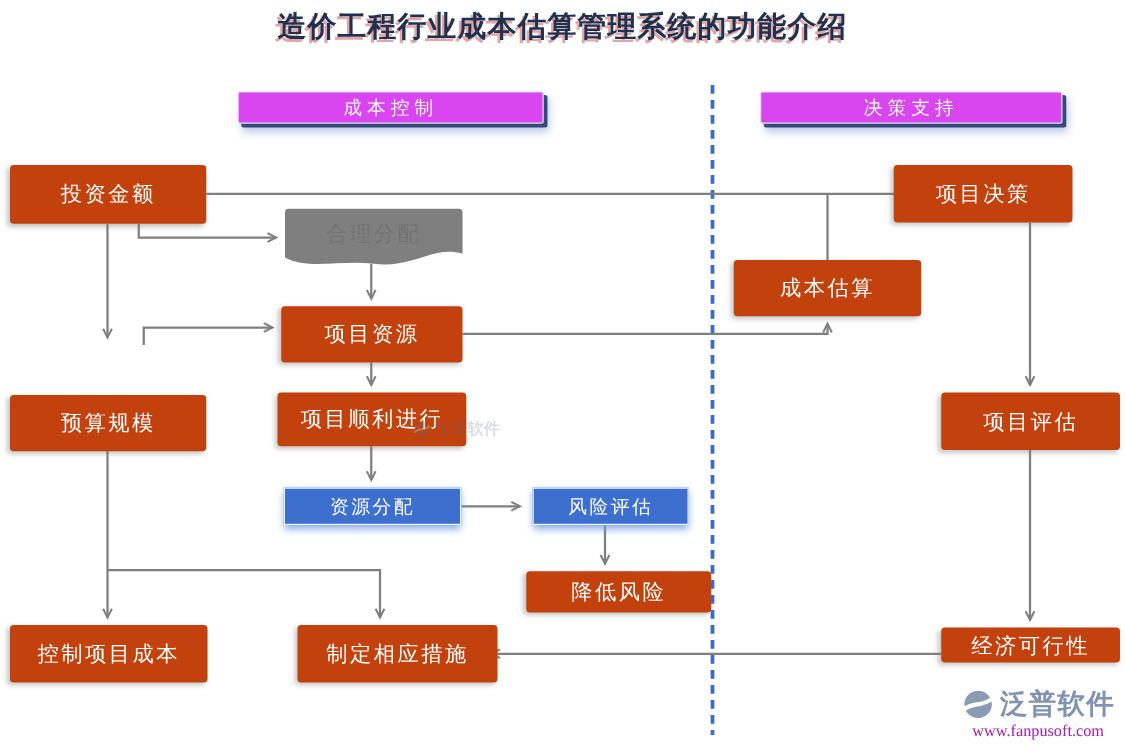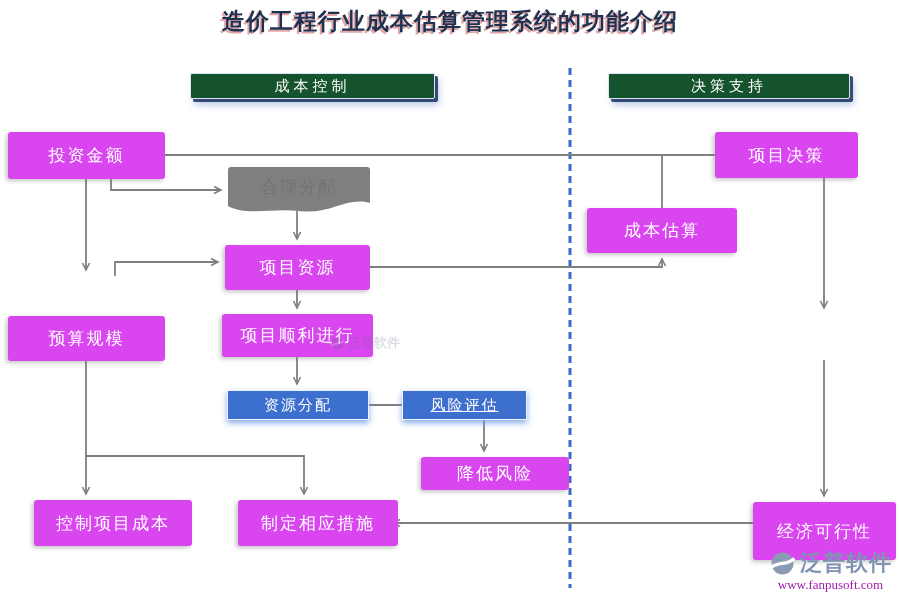--- a/index.html
+++ b/index.html
@@ -11,33 +11,33 @@
   .stage{position:absolute;left:0;top:0;width:900px;height:600px;}
   svg.wires{position:absolute;left:0;top:0;z-index:1;}
   .title{
     position:absolute;left:0;top:6px;width:900px;text-align:center;
     font-size:23px;font-weight:bold;color:#1e3150;letter-spacing:1px;
     text-shadow:-2px 2px 0 rgba(192,56,56,0.45);
     z-index:3;
   }
   .hdr{
     position:absolute;height:24px;z-index:2;
-    background:#14532d;color:#ffffff;
+    background:#d946ef;color:#ffffff;
     border:1px solid #d9e2f3;border-radius:2px;
     box-shadow:3px 3px 0 rgba(37,59,105,0.9),4px 6px 7px rgba(120,150,210,0.5);
     display:flex;align-items:center;justify-content:center;
     font-size:15px;letter-spacing:4px;
   }
   .node{
     position:absolute;z-index:2;color:#ffffff;
     display:flex;align-items:center;justify-content:center;
     letter-spacing:2px;
   }
   .node-gray{
-    background:#d946ef;border-radius:3px;font-size:17px;
+    background:#c2410c;border-radius:3px;font-size:17px;
     box-shadow:-2px 2px 4px rgba(127,127,127,0.45);
   }
   .node-blue{
     background:#3d6fce;border:1px solid #eef3fc;font-size:15px;
     box-shadow:0 3px 6px rgba(110,155,230,0.85);
   }
   .doc-label{
     position:absolute;z-index:2;color:#737373;font-size:17px;letter-spacing:2px;
     display:flex;align-items:center;justify-content:center;
   }
@@ -93,33 +93,34 @@
              C346,196 331,215 299,211 C272,208 246,216 228,206 Z" fill="#7f7f7f"></path>
   </svg>
 
   <div class="title">造价工程行业成本估算管理系统的功能介绍</div>
 
   <div class="hdr" style="left:190px;top:73px;width:243px;">成本控制</div>
   <div class="hdr" style="left:608px;top:73px;width:240px;">决策支持</div>
 
   <div class="node node-gray" style="left:8px;top:132px;width:157px;height:47px;">投资金额</div>
   <div class="node node-gray" style="left:8px;top:276px;width:157px;height:45px;margin-top:40px;">预算规模</div>
-  <div class="node node-gray" style="left:8px;top:500px;width:158px;height:46px;margin-left:26px;">控制项目成本</div>
+  <div class="node node-gray" style="left:8px;top:500px;width:158px;height:46px;">控制项目成本</div>
 
   <div class="doc-label" style="left:228px;top:169px;width:142px;height:36px;">合理分配</div>
   <div class="node node-gray" style="left:225px;top:245px;width:145px;height:45px;">项目资源</div>
   <div class="node node-gray" style="left:222px;top:314px;width:151px;height:43px;">项目顺利进行</div>
   <div class="node node-blue" style="left:227px;top:390px;width:140px;height:28px;">资源分配</div>
-  <div class="node node-blue" style="left:402px;top:390px;width:123px;height:28px;text-decoration:underline;">风险评估</div>
+  <div class="node node-blue" style="left:426px;top:390px;width:123px;height:28px;">风险评估</div>
   <div class="node node-gray" style="left:421px;top:457px;width:148px;height:33px;">降低风险</div>
   <div class="node node-gray" style="left:227px;top:500px;width:160px;height:46px;margin-left:11px;">制定相应措施</div>
 
   <div class="node node-gray" style="left:587px;top:208px;width:150px;height:45px;">成本估算</div>
   <div class="node node-gray" style="left:715px;top:132px;width:143px;height:46px;">项目决策</div>
-  <div class="node node-gray" style="left:753px;top:502px;width:143px;height:58px;">经济可行性</div>
+  <div class="node node-gray" style="left:753px;top:314px;width:143px;height:46px;">项目评估</div>
+  <div class="node node-gray" style="left:753px;top:502px;width:143px;height:28px;">经济可行性</div>
 
   <div class="watermark">
     <svg viewBox="0 0 32 32">
       <circle cx="16" cy="16" r="13" fill="#5d6b85"></circle>
       <path d="M2,21 C12,13 20,19 30,10" stroke="#ffffff" stroke-width="4" fill="none"></path>
     </svg>
     <span>泛普软件</span>
   </div>
 
   <div class="logo">

